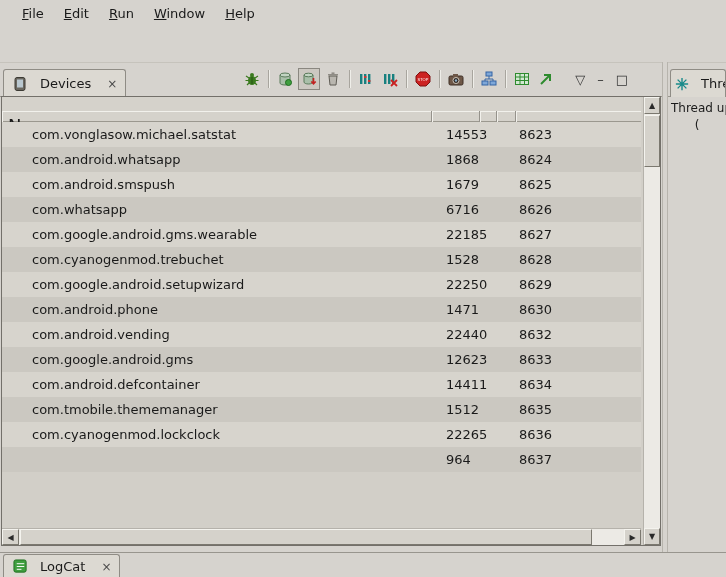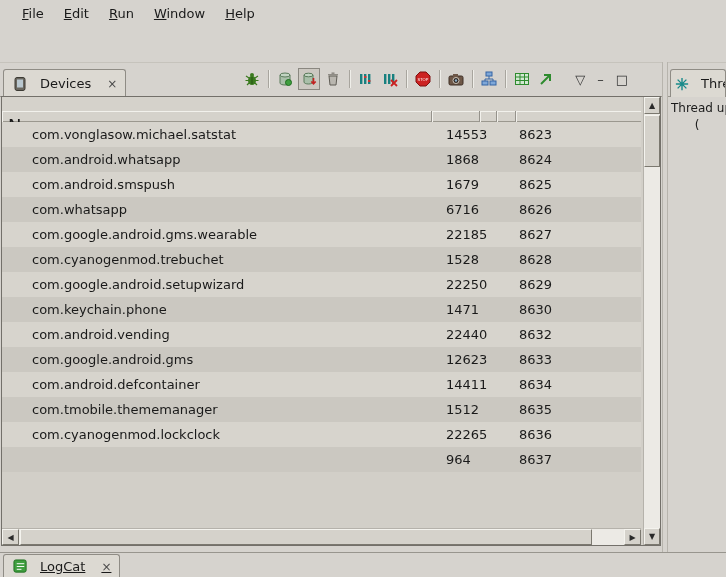--- a/index.html
+++ b/index.html
@@ -65,21 +65,21 @@
   .splitter{position:absolute;left:662px;top:62px;width:6px;height:490px;background:#d6d3ce;
             border-left:1px solid #b7b4ad;border-right:1px solid #b7b4ad;box-sizing:border-box;}
   .threads-panel{position:absolute;left:668px;top:62px;width:58px;height:490px;overflow:hidden;}
   .threads-panel .tabstrip{border-bottom:1px solid #98958e;}
   .threads-panel .tab{margin-left:2px;padding:0 4px;overflow:hidden;}
   .threads-content{position:absolute;top:38px;left:0;right:0;}
   .tline{font-size:12px;line-height:17px;padding-left:3px;white-space:nowrap;overflow:hidden;}
   .tline.c{text-align:center;padding-left:0;}
   
   .bottombar{position:absolute;left:0;top:552px;width:726px;height:25px;border-top:1px solid #98958e;
-             background:#d6d3ce;display:flex;align-items:flex-start;box-sizing:border-box;text-decoration:underline;}
+             background:#d6d3ce;display:flex;align-items:flex-start;box-sizing:border-box;}
   .bottombar .tab{align-self:flex-start;margin-top:1px;margin-bottom:0;height:23px;border-radius:3px 3px 0 0;}
 </style>
 </head>
 <body>
 
 <div>
 
   <div class="menubar">
       <span class="menu-item"><u>F</u>ile</span>
       <span class="menu-item"><u>E</u>dit</span>
@@ -235,21 +235,21 @@
             <span class="c-name">com.cyanogenmod.trebuchet</span>
             <span class="c-pid">1528</span>
             <span class="c-port">8628</span>
           </div>
           <div class="trow">
             <span class="c-name">com.google.android.setupwizard</span>
             <span class="c-pid">22250</span>
             <span class="c-port">8629</span>
           </div>
           <div class="trow">
-            <span class="c-name">com.keychain.phone</span>
+            <span class="c-name">com.android.phone</span>
             <span class="c-pid">1471</span>
             <span class="c-port">8630</span>
           </div>
           <div class="trow">
             <span class="c-name">com.android.vending</span>
             <span class="c-pid">22440</span>
             <span class="c-port">8632</span>
           </div>
           <div class="trow">
             <span class="c-name">com.google.android.gms</span>

